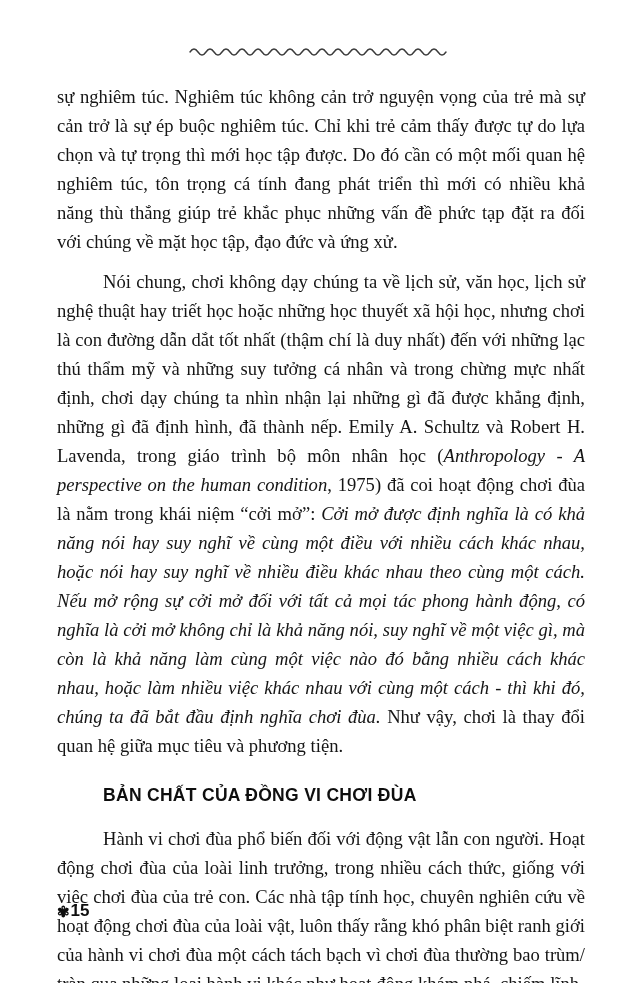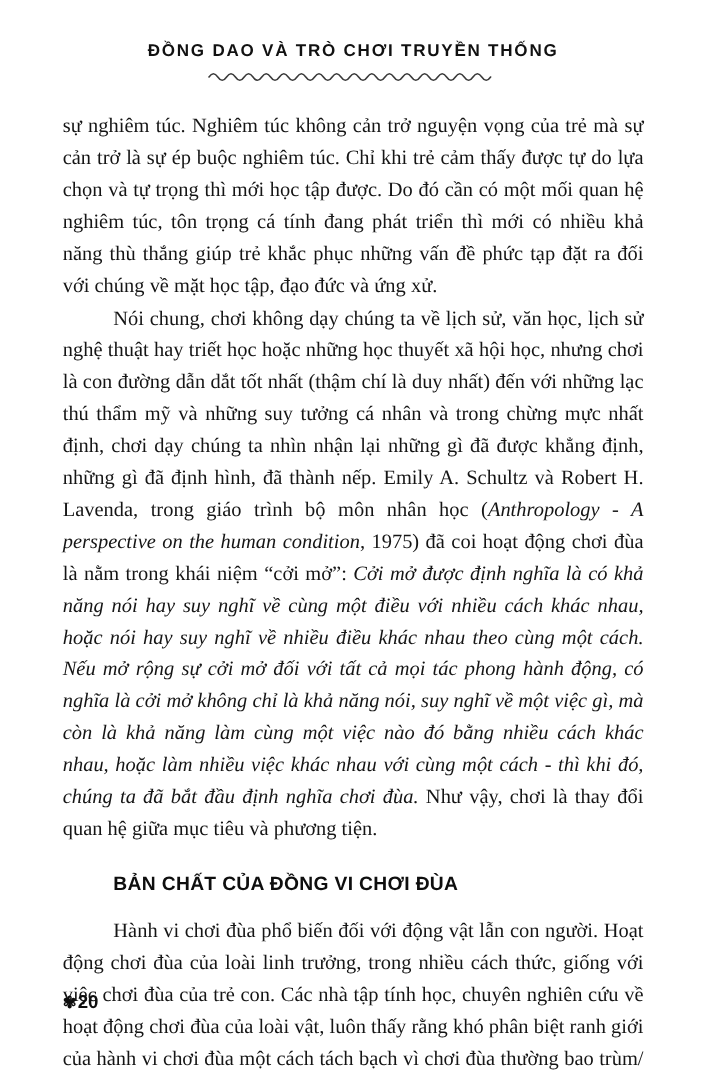--- a/index.html
+++ b/index.html
@@ -31,21 +31,21 @@
   }
   .wave-divider svg { display: inline-block; }
   .body-text {
     margin-top: 25px;
     font-size: 18.6px;
     line-height: 29px;
     text-align: justify;
     color: #151515;
   }
   .para { margin: 0; }
-  .para + .para { margin-top: 1px; }
+  .para + .para { margin-top: 11px; }
   .indent { text-indent: 46px; }
   .italic { font-style: italic; }
   .section-heading {
     font-family: "Liberation Sans", sans-serif;
     font-weight: 700;
     font-size: 17.5px;
     letter-spacing: 0.3px;
     color: #0e0e0e;
     margin: 21px 0 14px 46px;
     text-align: left;
@@ -62,21 +62,20 @@
     align-items: center;
     gap: 1px;
   }
   .flower { font-size: 15px; line-height: 1; }
 </style>
 </head>
 <body>
 
 <div class="page">
 
-  <div class="running-header">ĐỒNG DAO VÀ TRÒ CHƠI TRUYỀN THỐNG</div>
 
   <div class="wave-divider">
     <svg width="266" height="12" viewBox="0 0 266 12" fill="none" xmlns="http://www.w3.org/2000/svg">
       <path d="M2 7 q4 -6 8 0 t8 0 t8 0 t8 0 t8 0 t8 0 t8 0 t8 0 t8 0 t8 0 t8 0 t8 0 t8 0 t8 0 t8 0 t8 0 t8 0 t8 0 t8 0 t8 0 t8 0 t8 0 t8 0 t8 0 t8 0 t8 0 t8 0 t8 0 t8 0 t8 0 t8 0 t8 0" stroke="#3a3a3a" stroke-width="1.4" stroke-linecap="round"></path>
     </svg>
   </div>
 
   <div class="body-text">
 
     <p class="para">sự nghiêm túc. Nghiêm túc không cản trở nguyện vọng của trẻ mà sự cản trở là sự ép buộc nghiêm túc. Chỉ khi trẻ cảm thấy được tự do lựa chọn và tự trọng thì mới học tập được. Do đó cần có một mối quan hệ nghiêm túc, tôn trọng cá tính đang phát triển thì mới có nhiều khả năng thù thắng giúp trẻ khắc phục những vấn đề phức tạp đặt ra đối với chúng về mặt học tập, đạo đức và ứng xử.</p>
@@ -84,16 +83,16 @@
     <p class="para indent"><span>Nói chung, chơi không dạy chúng ta về lịch sử, văn học, lịch sử nghệ thuật hay triết học hoặc những học thuyết xã hội học, nhưng chơi là con đường dẫn dắt tốt nhất (thậm chí là duy nhất) đến với những lạc thú thẩm mỹ và những suy tưởng cá nhân và trong chừng mực nhất định, chơi dạy chúng ta nhìn nhận lại những gì đã được khẳng định, những gì đã định hình, đã thành nếp. Emily A. Schultz và Robert H. Lavenda, trong giáo trình bộ môn nhân học (</span><span class="italic">Anthropology - A perspective on the human condition</span><span>, 1975) đã coi hoạt động chơi đùa là nằm trong khái niệm “cởi mở”: </span><span class="italic">Cởi mở được định nghĩa là có khả năng nói hay suy nghĩ về cùng một điều với nhiều cách khác nhau, hoặc nói hay suy nghĩ về nhiều điều khác nhau theo cùng một cách. Nếu mở rộng sự cởi mở đối với tất cả mọi tác phong hành động, có nghĩa là cởi mở không chỉ là khả năng nói, suy nghĩ về một việc gì, mà còn là khả năng làm cùng một việc nào đó bằng nhiều cách khác nhau, hoặc làm nhiều việc khác nhau với cùng một cách - thì khi đó, chúng ta đã bắt đầu định nghĩa chơi đùa.</span><span> Như vậy, chơi là thay đổi quan hệ giữa mục tiêu và phương tiện.</span></p>
 
     <h2 class="section-heading">BẢN CHẤT CỦA ĐỒNG VI CHƠI ĐÙA</h2>
 
     <p class="para indent">Hành vi chơi đùa phổ biến đối với động vật lẫn con người. Hoạt động chơi đùa của loài linh trưởng, trong nhiều cách thức, giống với việc chơi đùa của trẻ con. Các nhà tập tính học, chuyên nghiên cứu về hoạt động chơi đùa của loài vật, luôn thấy rằng khó phân biệt ranh giới của hành vi chơi đùa một cách tách bạch vì chơi đùa thường bao trùm/ tràn qua những loại hành vi khác như hoạt động khám phá, chiếm lĩnh</p>
 
   </div>
 
   <div class="page-footer">
     <span class="flower">✾</span>
-    <span>20</span>
+    <span>15</span>
   </div>
 
 </div>
 
 </body></html>

